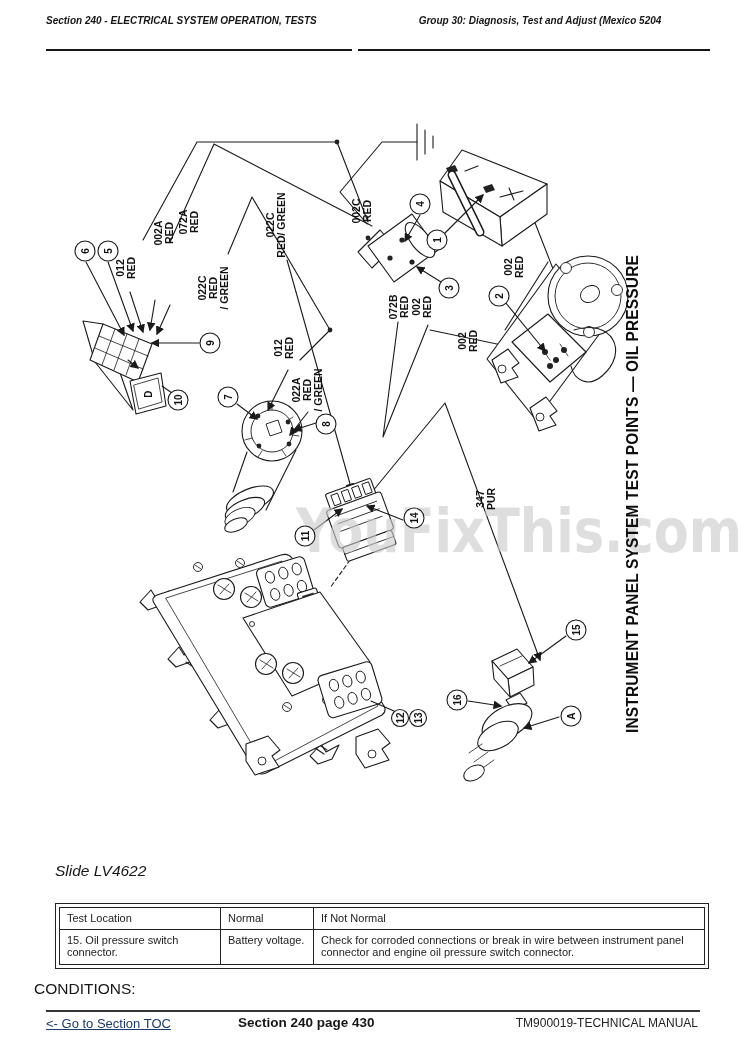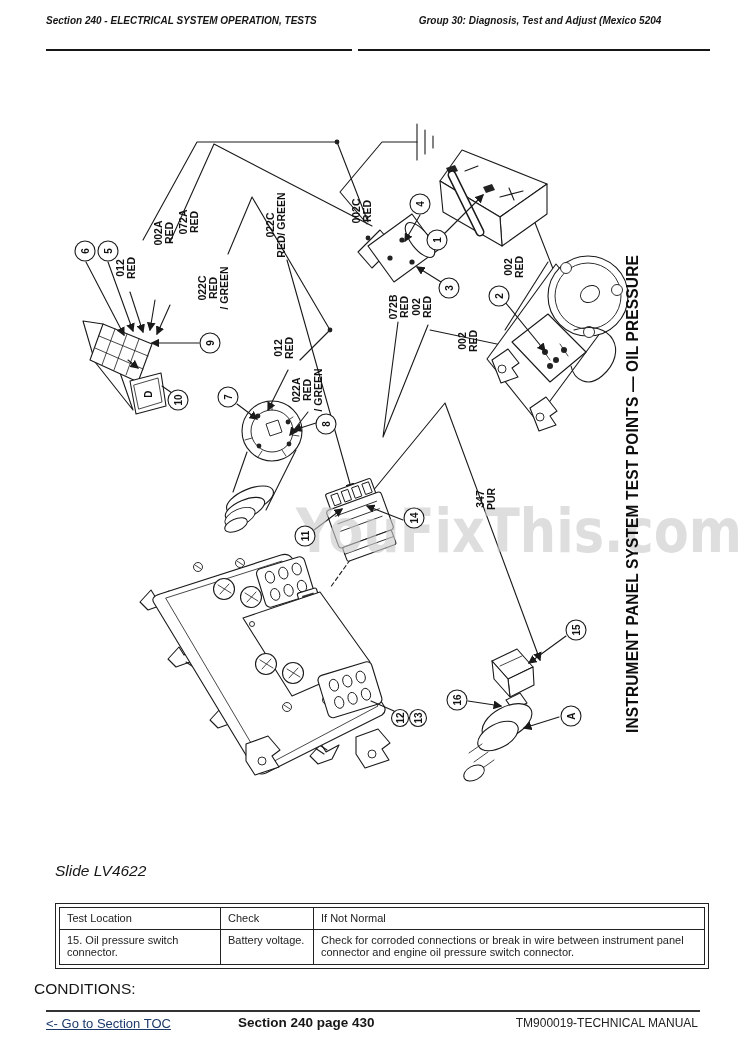--- a/index.html
+++ b/index.html
@@ -344,21 +344,21 @@
   <text class="vtitle" x="638" y="494" text-anchor="middle" transform="rotate(-90 638 494)" textLength="478" lengthAdjust="spacingAndGlyphs">INSTRUMENT PANEL SYSTEM TEST POINTS — OIL PRESSURE</text>
 </svg>
 
 <div class="abs slide-cap">Slide LV4622</div>
 
 <div class="abs tbl-outer">
   <table>
     <thead>
       <tr>
         <th class="c1">Test Location</th>
-        <th class="c2">Check</th>
+        <th class="c2">Normal</th>
         <th>If Not Normal</th>
       </tr>
     </thead>
     <tbody>
       <tr>
         <td>15. Oil pressure switch connector.</td>
         <td>Battery voltage.</td>
         <td>Check for corroded connections or break in wire between instrument panel connector and engine oil pressure switch connector.</td>
       </tr>
     </tbody>

